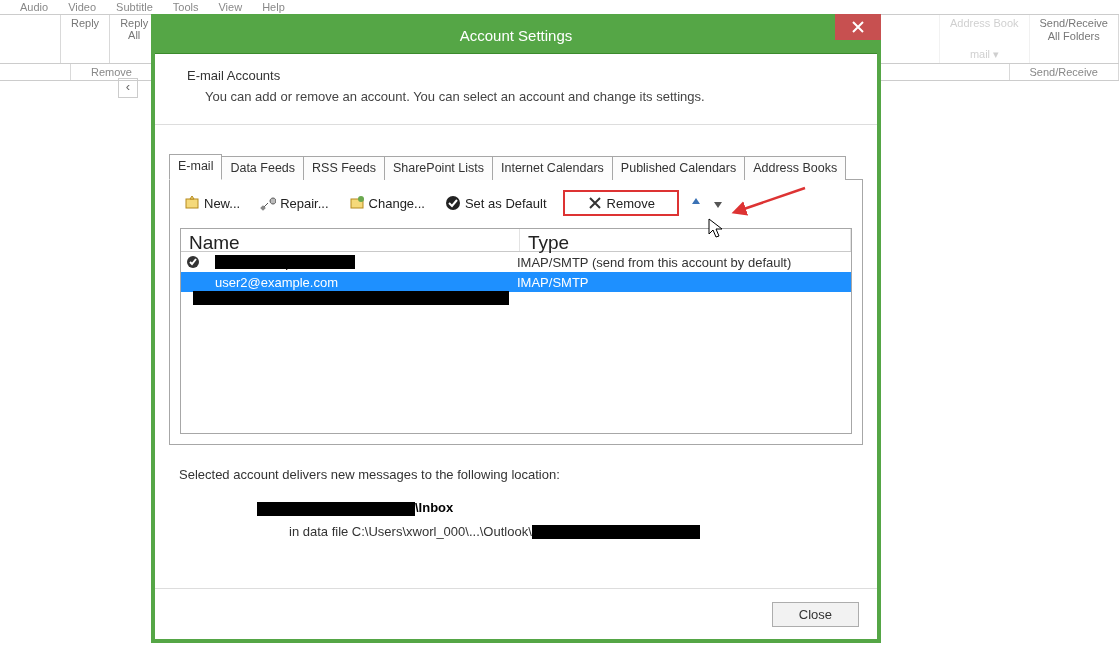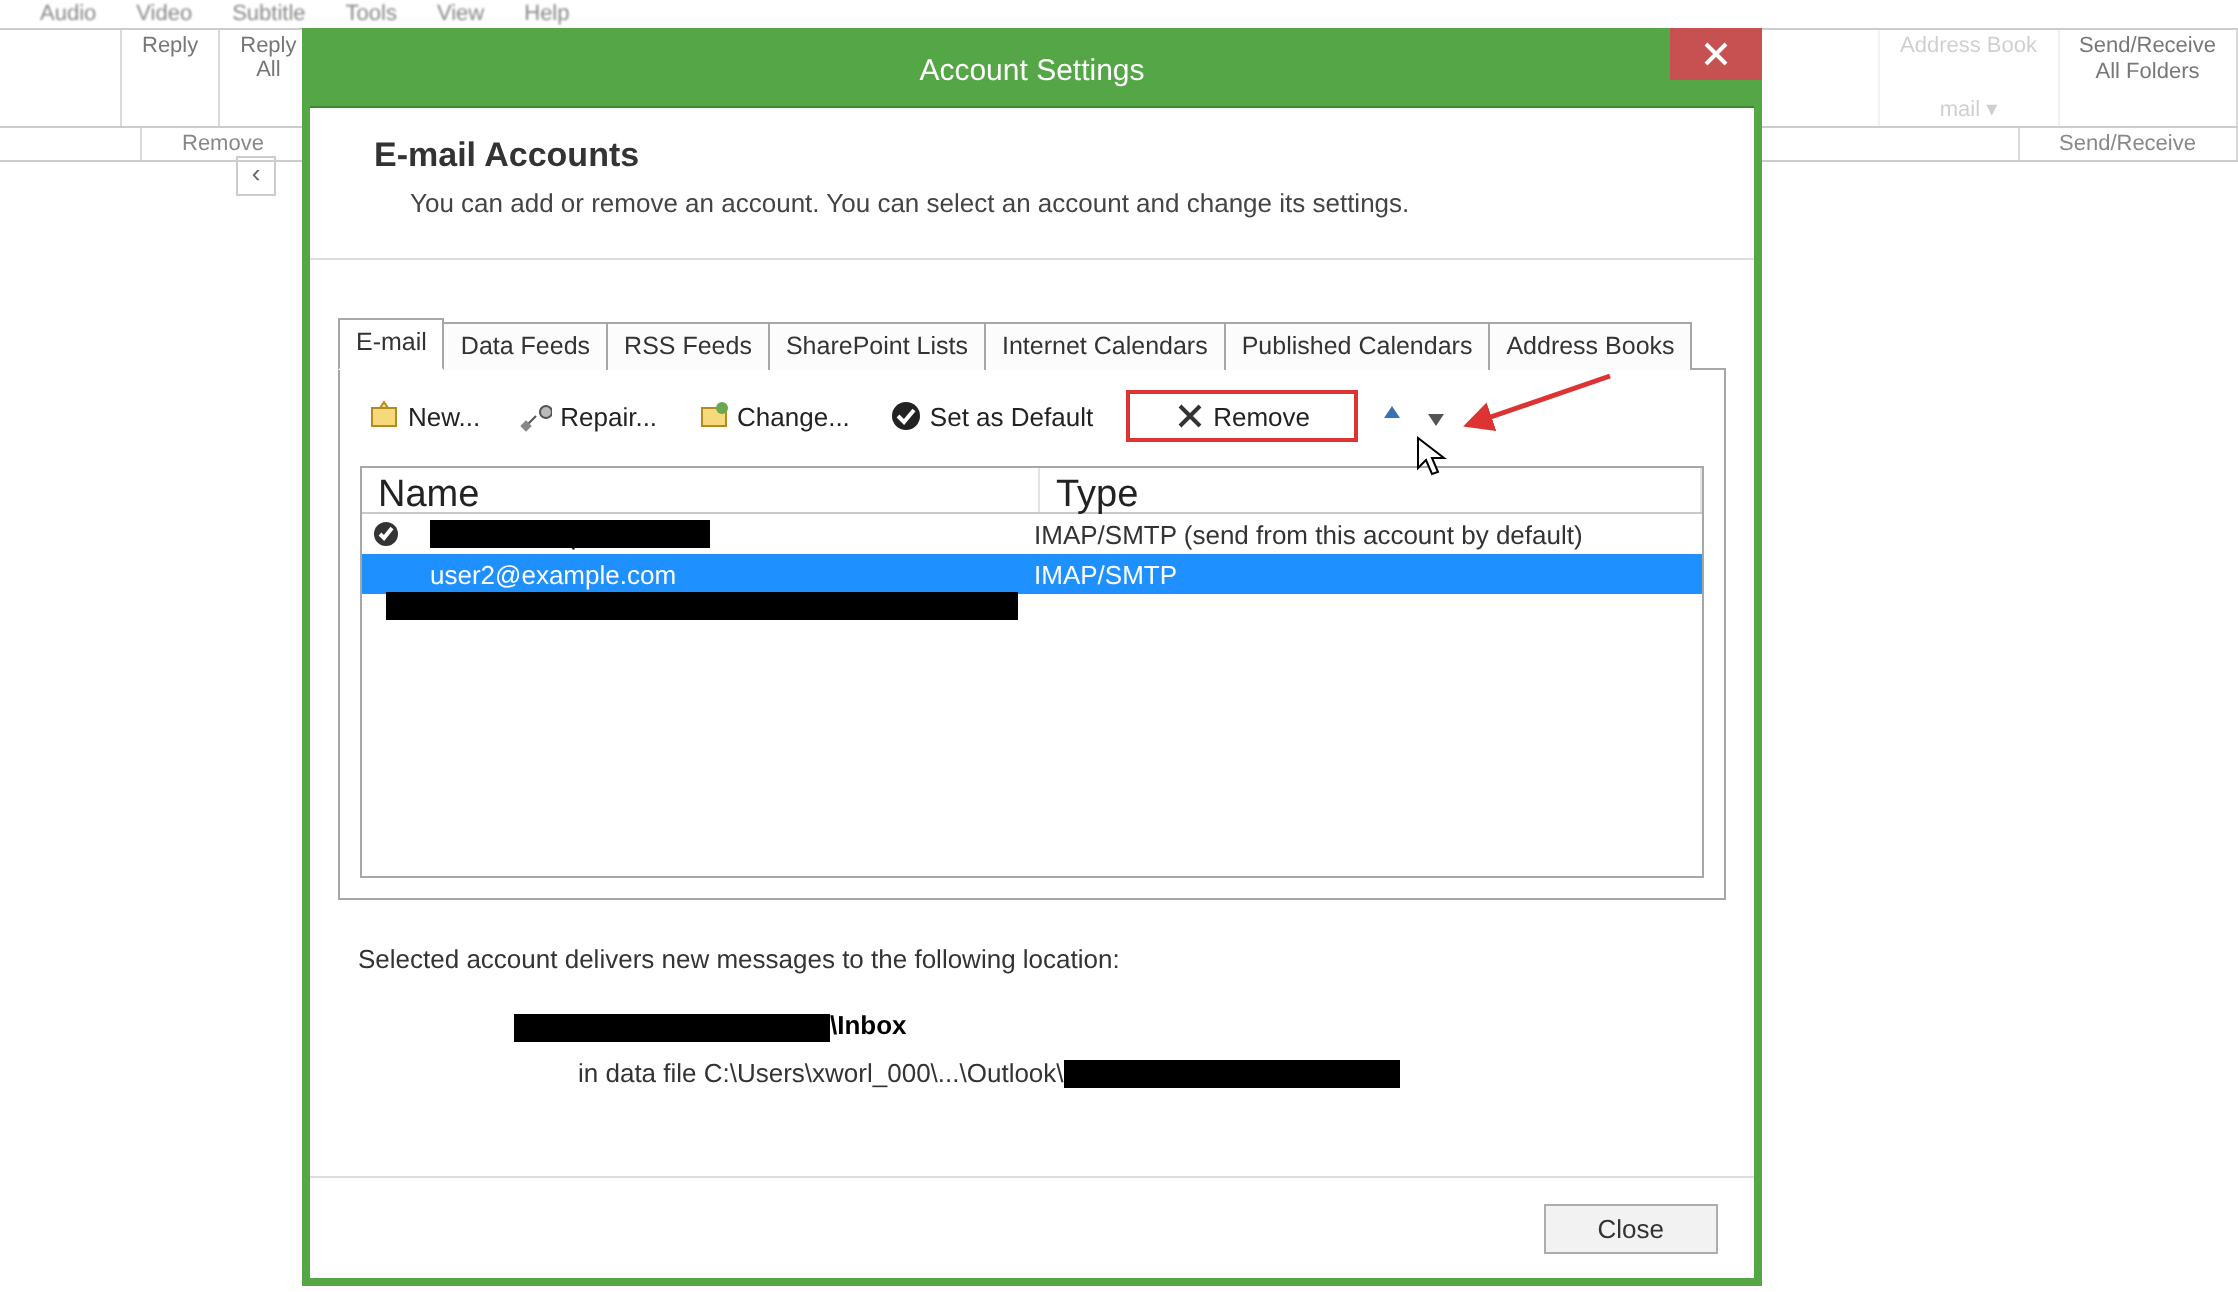--- a/index.html
+++ b/index.html
@@ -14,21 +14,21 @@
   .bg .nav-arrow{position:absolute;top:78px;left:118px;width:18px;height:18px;border:1px solid #ccc;text-align:center;line-height:16px;color:#666}
   .bg .fade{opacity:.35}
   
   .dialog{position:absolute;top:14px;left:151px;width:722px;height:621px;border:4px solid #55a646;background:#fff;display:flex;flex-direction:column;box-shadow:0 0 0 1px #3b8a2c inset}
   .titlebar{height:35px;background:#55a646;display:flex;align-items:center;justify-content:center;position:relative}
   .titlebar-title{color:#fff;font-size:15px}
   .close-btn{position:absolute;right:-4px;top:-4px;width:46px;height:26px;background:#c75050;color:#fff;display:flex;align-items:center;justify-content:center;font-size:13px}
   .close-btn svg{width:12px;height:12px;stroke:#fff;stroke-width:2}
   .body{flex:1;background:#fff;display:flex;flex-direction:column;border-top:1px solid #3b8a2c}
   .header-block{padding:14px 22px 20px 32px;border-bottom:1px solid #ddd}
-  .header-block h3{margin:0 0 6px 0;font-size:17px;font-weight:700;color:#333}
+  .header-block h3{margin:0 0 6px 0;font-size:13px;font-weight:400;color:#333}
   .header-block p{margin:0 0 0 18px;font-size:13px;color:#444}
   .tab-area{padding:0 14px 0 14px;flex:1;display:flex;flex-direction:column}
   
   .tabs{display:flex;align-items:flex-end;height:28px;margin-top:26px}
   .tab{border:1px solid #a7a7a7;border-bottom:none;background:#fcfcfc;padding:4px 8px 5px;font-size:12.5px;color:#333;margin-right:-1px;position:relative;top:1px}
   .tab.active{background:#fff;border-bottom:1px solid #fff;z-index:2;padding-bottom:6px;top:1px}
   .panel{border:1px solid #a7a7a7;flex:0 0 auto;padding:10px 0 0;background:#fff}
   
   .tbar{display:flex;align-items:center;gap:12px;padding:0 10px 8px 10px;font-size:13px;color:#222;flex-wrap:wrap}
   .tbtn{display:flex;align-items:center;gap:4px;padding:2px 3px;border:1px solid transparent}

